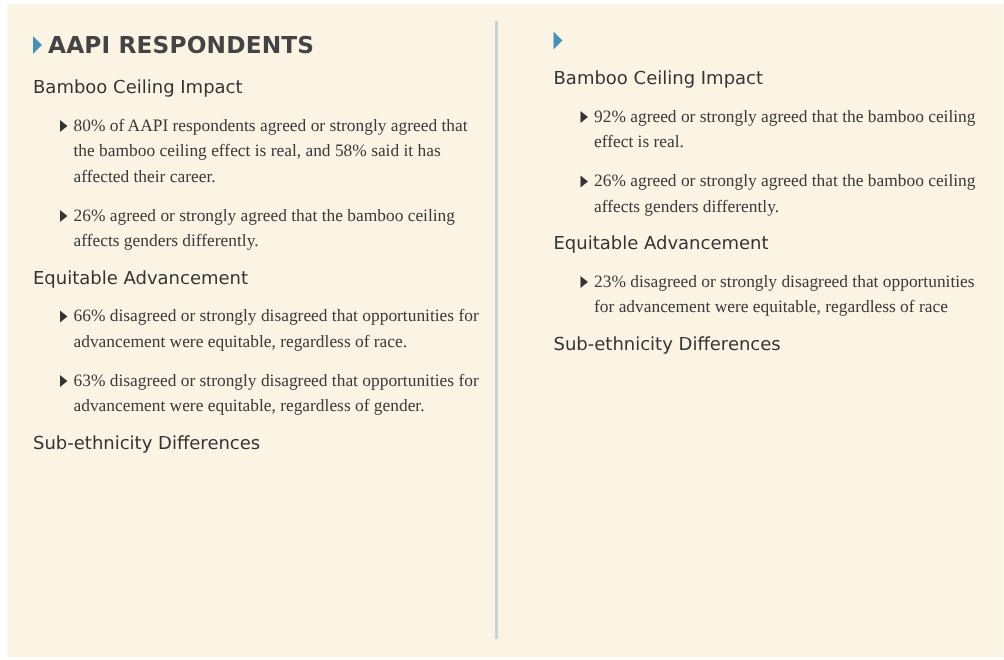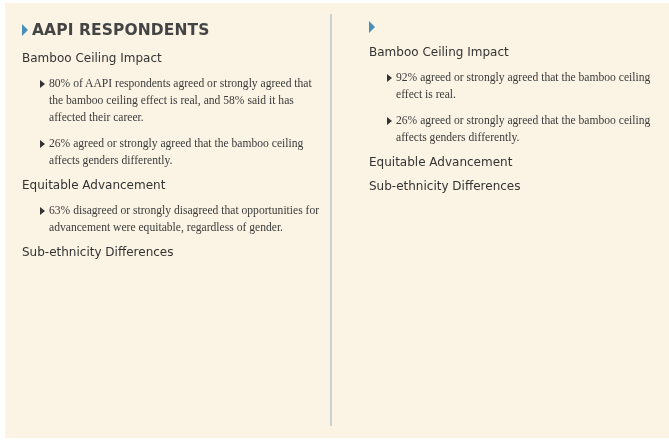--- a/index.html
+++ b/index.html
@@ -33,20 +33,21 @@
       <div class="sub">Bamboo Ceiling Impact</div>
       <ul>
         <li><span class="bullet"></span><span>80% of AAPI respondents agreed or strongly agreed that the bamboo ceiling effect is real, and 58% said it has affected their career.</span></li>
         <li><span class="bullet"></span><span>26% agreed or strongly agreed that the bamboo ceiling affects genders differently.</span></li>
       </ul>
     </div>
 
     <div class="group">
       <div class="sub">Equitable Advancement</div>
       <ul>
+        <li><span class="bullet"></span><span>66% disagreed or strongly disagreed that opportunities for advancement were equitable, regardless of race.</span></li>
         <li><span class="bullet"></span><span>63% disagreed or strongly disagreed that opportunities for advancement were equitable, regardless of gender.</span></li>
       </ul>
     </div>
 
     <div class="group">
       <div class="sub">Sub-ethnicity Differences</div>
     </div>
   </div>
 
   <div class="col right">
@@ -58,20 +59,21 @@
       <div class="sub">Bamboo Ceiling Impact</div>
       <ul>
         <li><span class="bullet"></span><span>92% agreed or strongly agreed that the bamboo ceiling effect is real.</span></li>
         <li><span class="bullet"></span><span>26% agreed or strongly agreed that the bamboo ceiling affects genders differently.</span></li>
       </ul>
     </div>
 
     <div class="group">
       <div class="sub">Equitable Advancement</div>
       <ul>
+        <li><span class="bullet"></span><span>23% disagreed or strongly disagreed that opportunities for advancement were equitable, regardless of race</span></li>
       </ul>
     </div>
 
     <div class="group">
       <div class="sub">Sub-ethnicity Differences</div>
     </div>
   </div>
 </div>
 
 </body></html>

